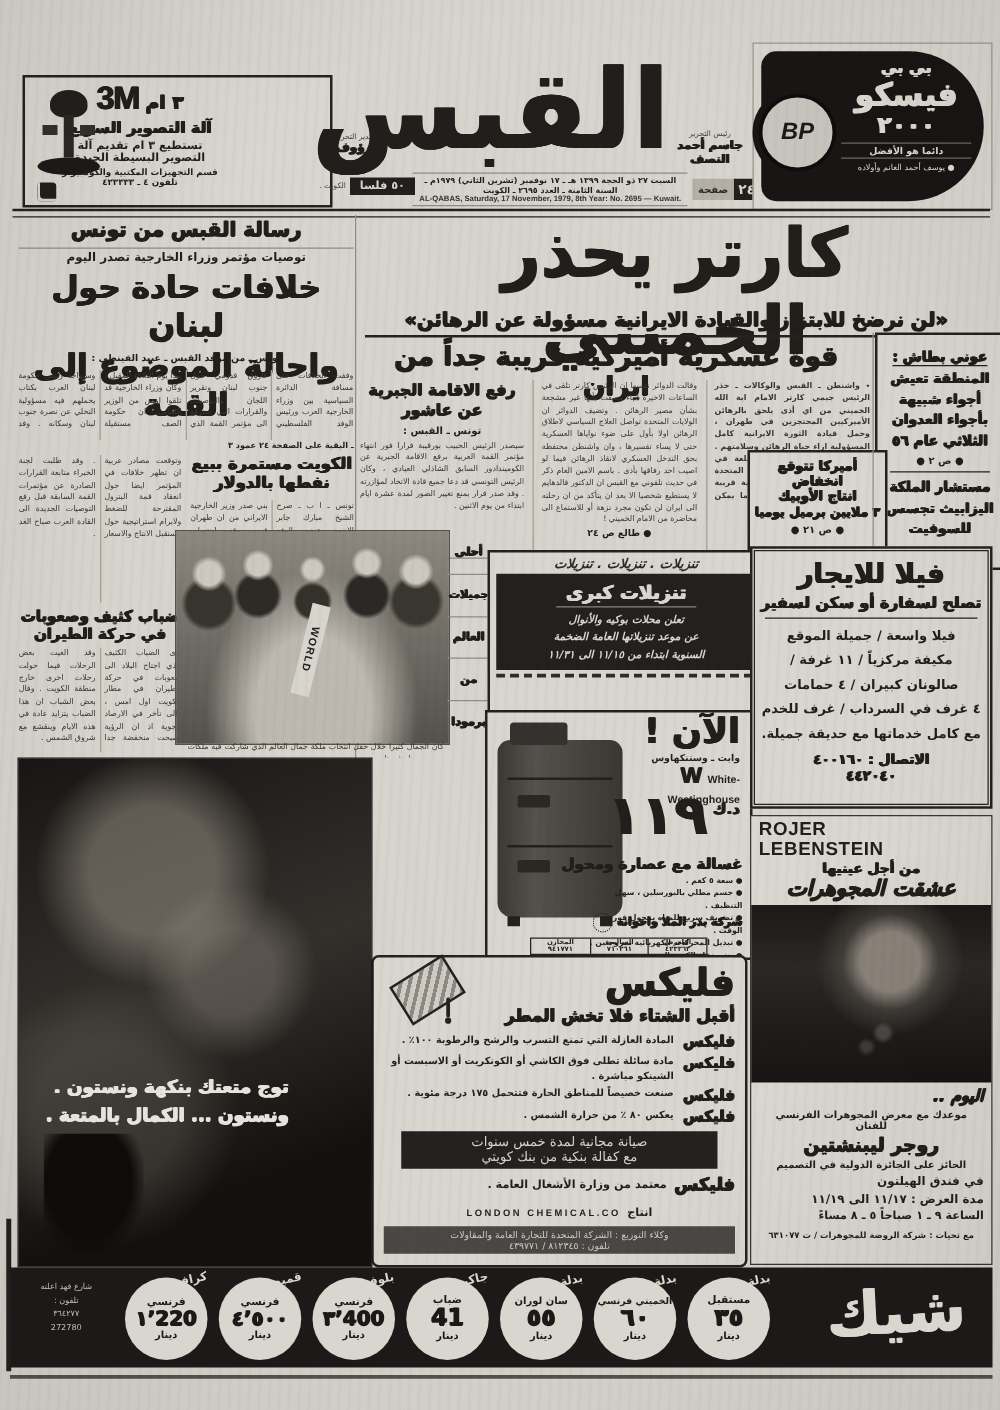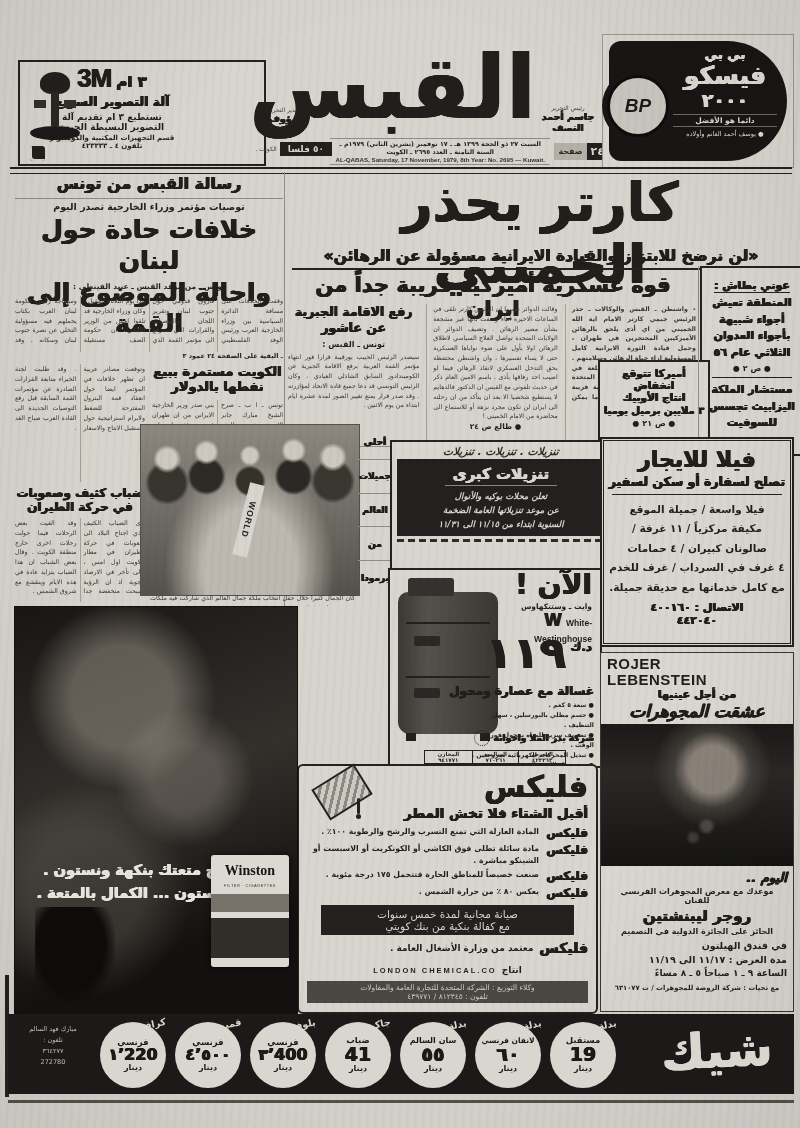--- a/index.html
+++ b/index.html
@@ -205,26 +205,20 @@
     <div class="ctr fat" style="flex:1;font-size:9px;display:flex;align-items:center;justify-content:center;">برمودا</div>
   </div>
   <div class="a tiny" style="left:150px;top:593px;width:205px;height:13px;">كان الجمال كثيرا خلال حفل انتخاب ملكة جمال العالم الذي شاركت فيه ملكات من بيرمودا وغيرها</div>
 
   <div class="a winstonbg" style="left:14px;top:606px;width:282px;height:406px;border:1px solid #121110;z-index:2;">
     <div class="a" style="left:20px;top:300px;width:80px;height:96px;background:radial-gradient(ellipse at 45% 40%,#0d0c0b 0 55%,transparent 75%);"></div>
     <div class="a" style="left:10px;top:252px;width:206px;text-align:right;color:#e6e3dc;">
       <div class="fat" style="font-size:14.5px;line-height:1.6;">توج متعتك بنكهة ونستون .</div>
       <div class="fat" style="font-size:14.5px;line-height:1.6;">ونستون ... الكمال بالمتعة .</div>
     </div>
-    <div class="a ltr" style="left:196px;top:248px;width:78px;height:112px;background:#dcd9d3;border-radius:3px;overflow:hidden;box-shadow:0 0 6px rgba(0,0,0,.6);">
-      <div class="ctr serif" style="font-size:14px;font-weight:bold;padding-top:8px;color:#16150f;">Winston</div>
-      <div class="ctr latin" style="font-size:4px;letter-spacing:.5px;margin-top:4px;color:#3c3a34;">FILTER · CIGARETTES</div>
-      <div style="height:18px;background:#76726a;margin-top:6px;filter:blur(.6px);"></div>
-      <div style="height:40px;background:#302e29;margin-top:6px;"></div>
-    </div>
   </div>
 
   <div class="a b" style="left:390px;top:440px;width:208px;height:126px;padding:3px 5px;">
     <div class="ctr bold" style="font-size:10.5px;font-style:italic;transform:skewX(-6deg);color:#2e2b28;">تنزيلات . تنزيلات . تنزيلات</div>
     <div class="ctr" style="background:#232120;color:#d9d6d0;margin-top:2px;padding:5px 6px 7px;">
       <div class="fat" style="font-size:15px;border-bottom:1px solid #8a867e;display:inline-block;padding:0 8px 2px;">تنزيلات كبرى</div>
       <div class="bold" style="font-size:8.5px;margin-top:5px;font-style:italic;">تعلن محلات بوكيه والأنوال</div>
       <div class="bold" style="font-size:8.5px;margin-top:4px;font-style:italic;">عن موعد تنزيلاتها العامة الضخمة</div>
       <div class="bold" style="font-size:8.5px;margin-top:4px;font-style:italic;">السنوية ابتداء من ١١/١٥ الى ١١/٣١</div>
     </div>
@@ -351,21 +345,21 @@
       <span class="ltr latin" style="font-size:7.5px;font-weight:bold;letter-spacing:2px;">LONDON  CHEMICAL.CO</span>
     </div>
     <div class="ctr" style="background:#4a4744;color:#cfccc5;margin-top:4px;padding:2px;filter:blur(.4px);">
       <div style="font-size:7.5px;">وكلاء التوزيع : الشركة المتحدة للتجارة العامة والمقاولات</div>
       <div style="font-size:7.5px;">تلفون : ٨١٢٣٤٥ / ٤٣٩٧٧١</div>
     </div>
   </div>
 
   <div class="a chicstrip" style="left:8px;top:1014px;width:786px;height:80px;z-index:3;">
     <div class="a" style="left:6px;top:10px;width:78px;font-size:6.5px;line-height:1.7;text-align:center;opacity:.85;">
-      <div>مبارك فهد السالم</div>
+      <div>شارع فهد اعلنه</div>
       <div>تلفون :</div>
       <div>٣٦٤٢٧٧</div>
       <div>272780</div>
     </div>
     <div class="a" style="left:92px;top:8px;display:flex;gap:9px;direction:ltr;">
       <div style="position:relative;">
           <span class="circlelabel">كرافت</span>
           <div class="circle">
             <span style="font-size:8.5px;font-weight:bold;">فرنسي</span>
             <span class="fat" style="font-size:16px;">١٬220</span>
@@ -392,38 +386,38 @@
           <span class="circlelabel">جاكيت</span>
           <div class="circle">
             <span style="font-size:8.5px;font-weight:bold;">ضباب</span>
             <span class="fat" style="font-size:19px;">41</span>
             <span style="font-size:8px;font-weight:bold;">دينار</span>
           </div>
         </div>
       <div style="position:relative;">
           <span class="circlelabel">بدلة</span>
           <div class="circle">
-            <span style="font-size:8px;font-weight:bold;">سان السالم</span>
+            <span style="font-size:8px;font-weight:bold;">سان لوران</span>
             <span class="fat" style="font-size:19px;">٥٥</span>
             <span style="font-size:8px;font-weight:bold;">دينار</span>
           </div>
         </div>
       <div style="position:relative;">
           <span class="circlelabel">بدلة</span>
           <div class="circle">
-            <span style="font-size:7.5px;font-weight:bold;">لانفان فرنسي</span>
+            <span style="font-size:7.5px;font-weight:bold;">الخميني فرنسي</span>
             <span class="fat" style="font-size:19px;">٦٠</span>
             <span style="font-size:8px;font-weight:bold;">دينار</span>
           </div>
         </div>
       <div style="position:relative;">
           <span class="circlelabel">بدلة</span>
           <div class="circle">
             <span style="font-size:8.5px;font-weight:bold;">مستقبل</span>
-            <span class="fat" style="font-size:19px;">19</span>
+            <span class="fat" style="font-size:19px;">٣٥</span>
             <span style="font-size:8px;font-weight:bold;">دينار</span>
           </div>
         </div>
     </div>
     <div class="a fat" style="right:22px;top:8px;font-size:48px;transform:rotate(-3deg);letter-spacing:2px;">شيك</div>
   </div>
 
   <div class="a" style="left:8px;top:1100px;width:786px;height:3px;background:#55524d;"></div>
   <div class="a" style="left:5px;top:975px;width:4px;height:122px;background:#24221f;"></div>
 

